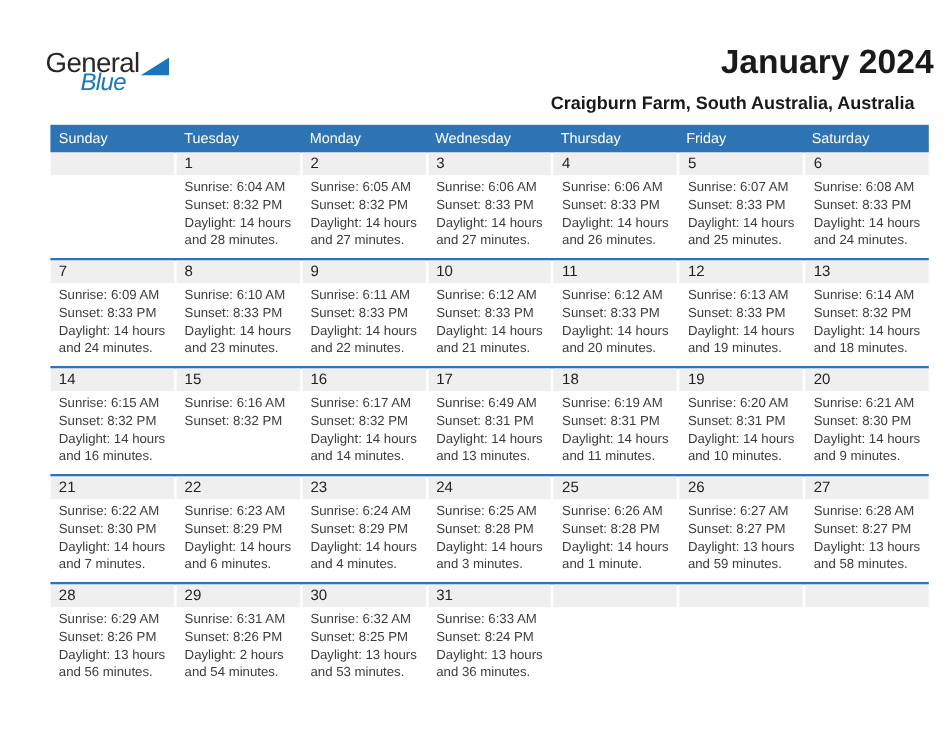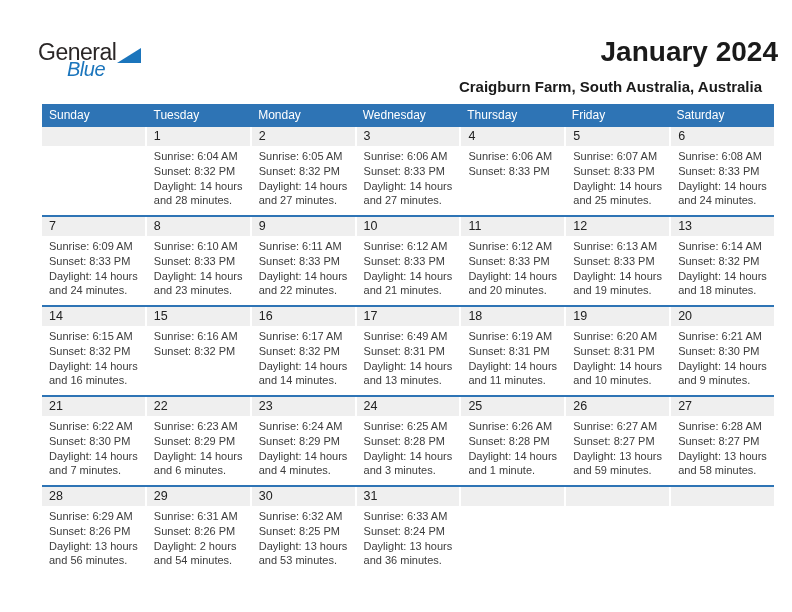--- a/index.html
+++ b/index.html
@@ -124,20 +124,21 @@
       <div>Daylight: 14 hours and 27 minutes.</div>
     </div>
   </div>
         <div class="cell">
     <div class="strip">
       <span>4</span>
     </div>
     <div class="cell-body">
       <div>Sunrise: 6:06 AM</div>
       <div>Sunset: 8:33 PM</div>
+      <div>Daylight: 14 hours and 26 minutes.</div>
     </div>
   </div>
         <div class="cell">
     <div class="strip">
       <span>5</span>
     </div>
     <div class="cell-body">
       <div>Sunrise: 6:07 AM</div>
       <div>Sunset: 8:33 PM</div>
       <div>Daylight: 14 hours and 25 minutes.</div>

